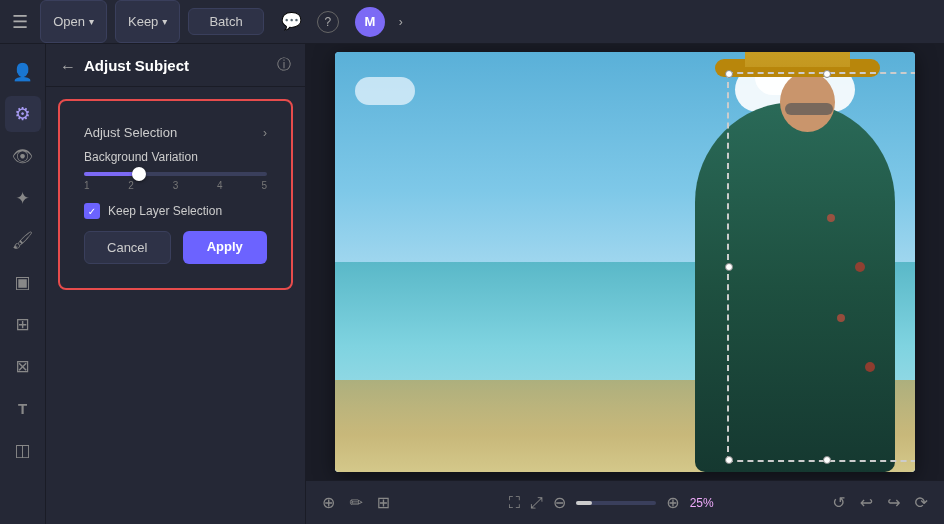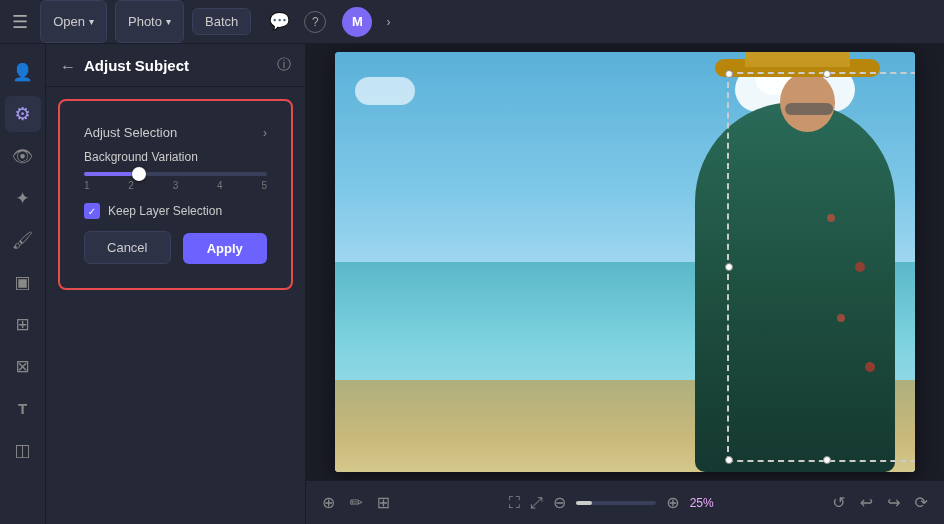--- a/index.html
+++ b/index.html
@@ -49,21 +49,21 @@
       padding: 13px 12px;
       cursor: pointer;
     }
     .topbar-btn .chevron { font-size: 10px; }
     .topbar-btn-batch {
       background: #2e3247;
       border: 1px solid #3a3f5c;
       border-radius: 6px;
       color: #ccc;
       font-size: 13px;
-      padding: 5px 12px;
+      padding: 5px 20px;
       cursor: pointer;
     }
     .topbar-icons {
       display: flex;
       align-items: center;
       gap: 14px;
       margin-left: 10px;
     }
     .topbar-icon {
       color: #aaa;
@@ -242,21 +242,20 @@
       flex-shrink: 0;
     }
     .keep-layer-text {
       color: #ccc;
       font-size: 12px;
     }
     .action-buttons {
       display: flex;
       gap: 12px;
       margin-top: 1px;
-      align-items: flex-end;
     }
     .btn-cancel {
       flex: 1;
       background: #2e3247;
       border: 1px solid #3a3f5c;
       border-radius: 6px;
       color: #ccc;
       font-size: 13px;
       padding: 8px;
       cursor: pointer;
@@ -377,21 +376,21 @@
 <body>
 
 <div class="topbar">
   <span class="topbar-menu-icon">☰</span>
 
   <button class="topbar-btn">
     <span>Open</span>
     <span class="chevron">▾</span>
   </button>
   <button class="topbar-btn">
-    <span>Photo</span>
+    <span>Keep</span>
     <span class="chevron">▾</span>
   </button>
   <button class="topbar-btn-batch">
     <span>Batch</span>
   </button>
 
   <div class="topbar-icons">
     <span class="topbar-icon">💬</span>
     <span class="topbar-icon" style="border:1px solid #666;border-radius:50%;width:22px;height:22px;display:flex;align-items:center;justify-content:center;font-size:12px;">?</span>
     <div class="topbar-avatar">

